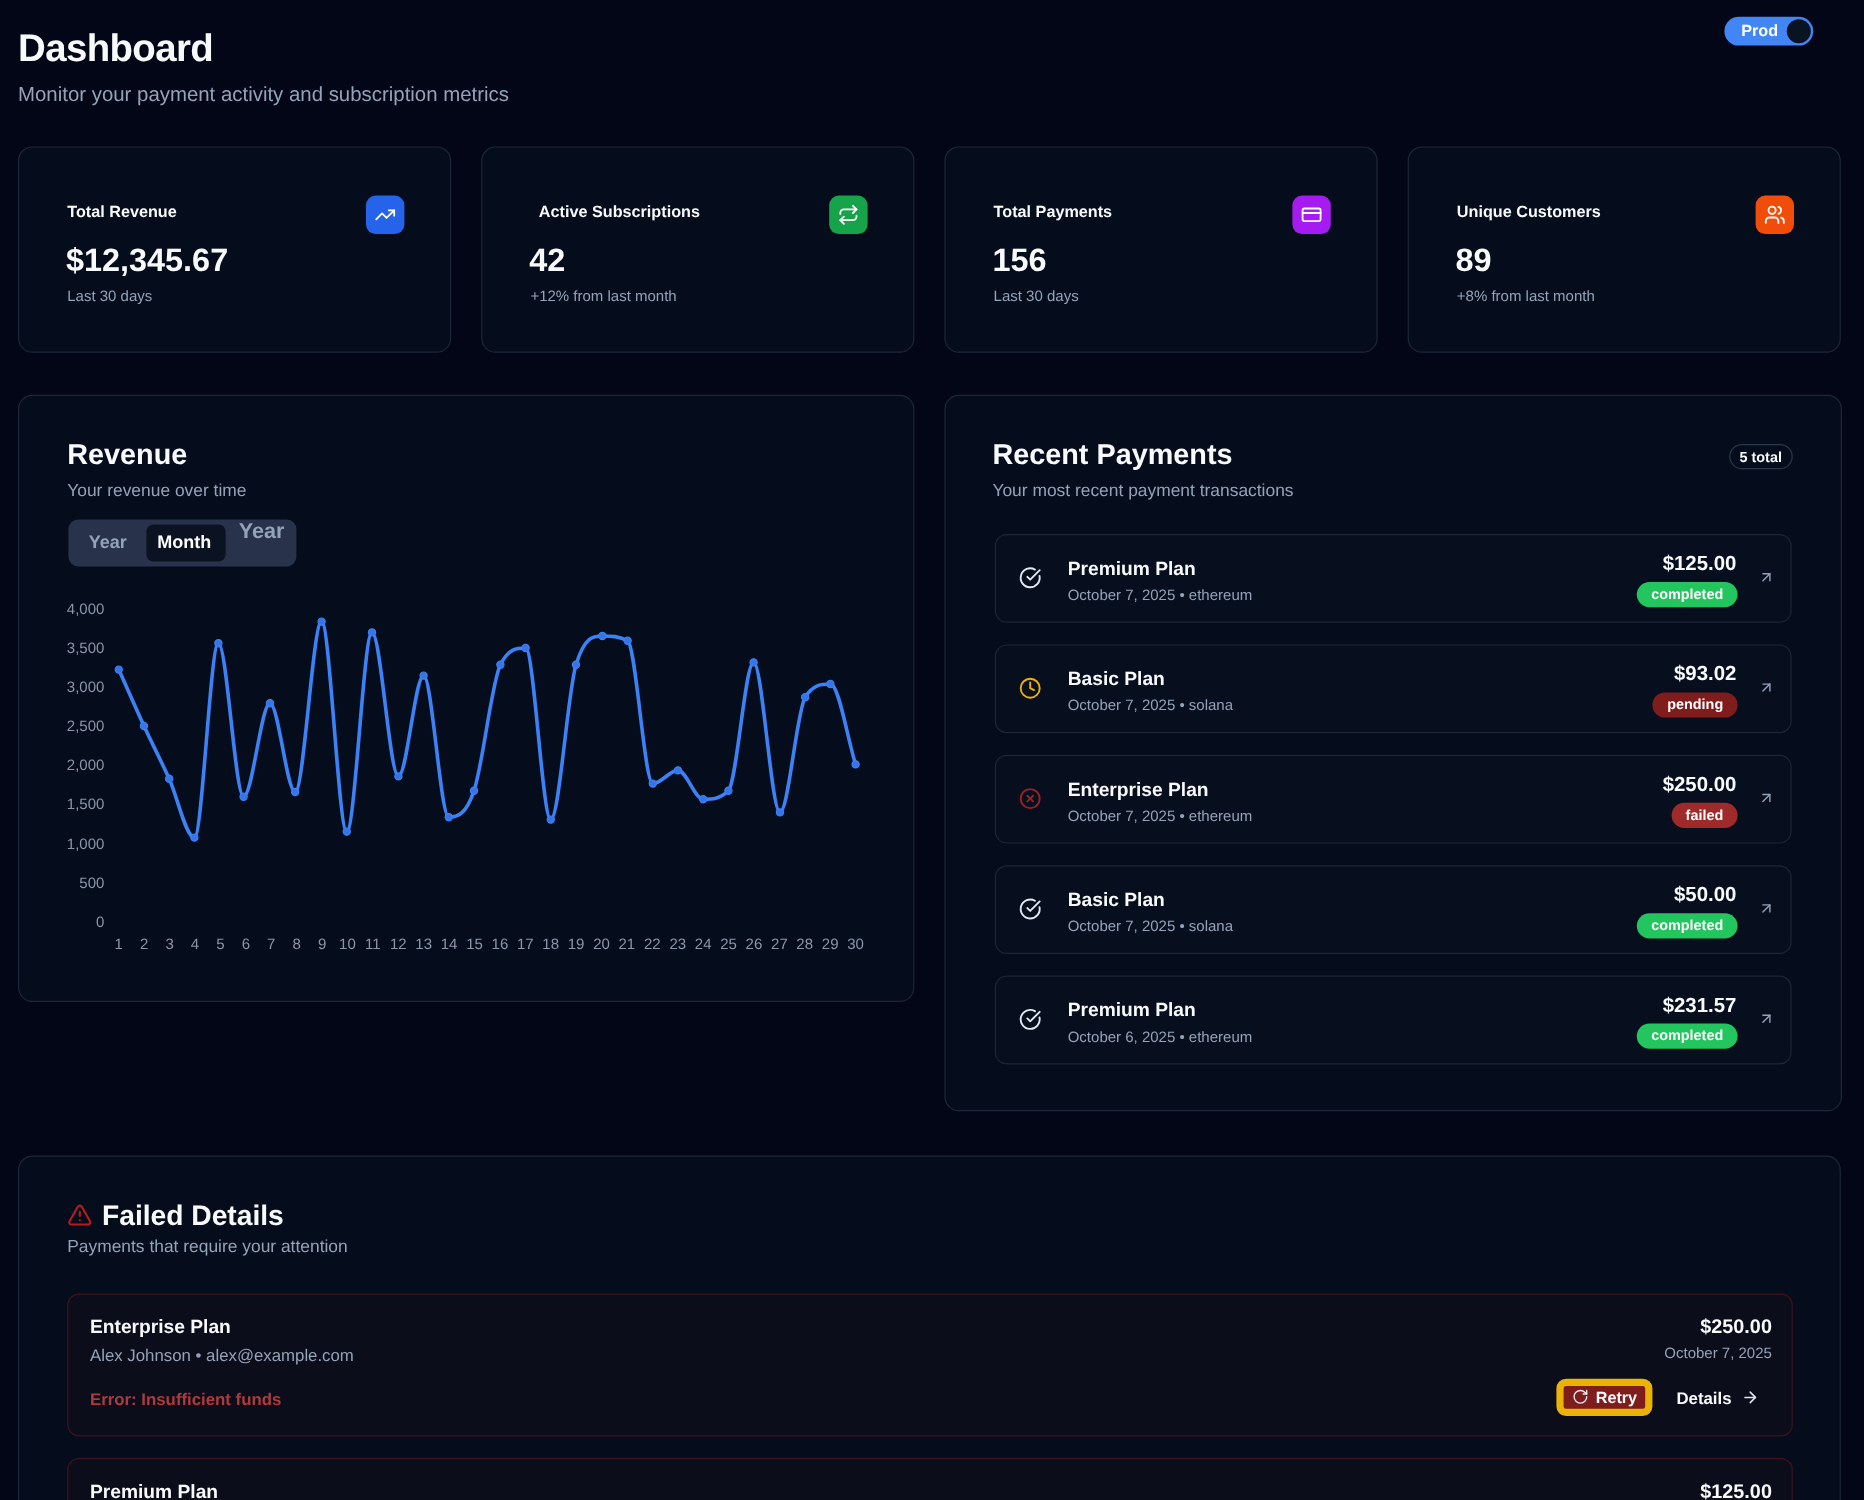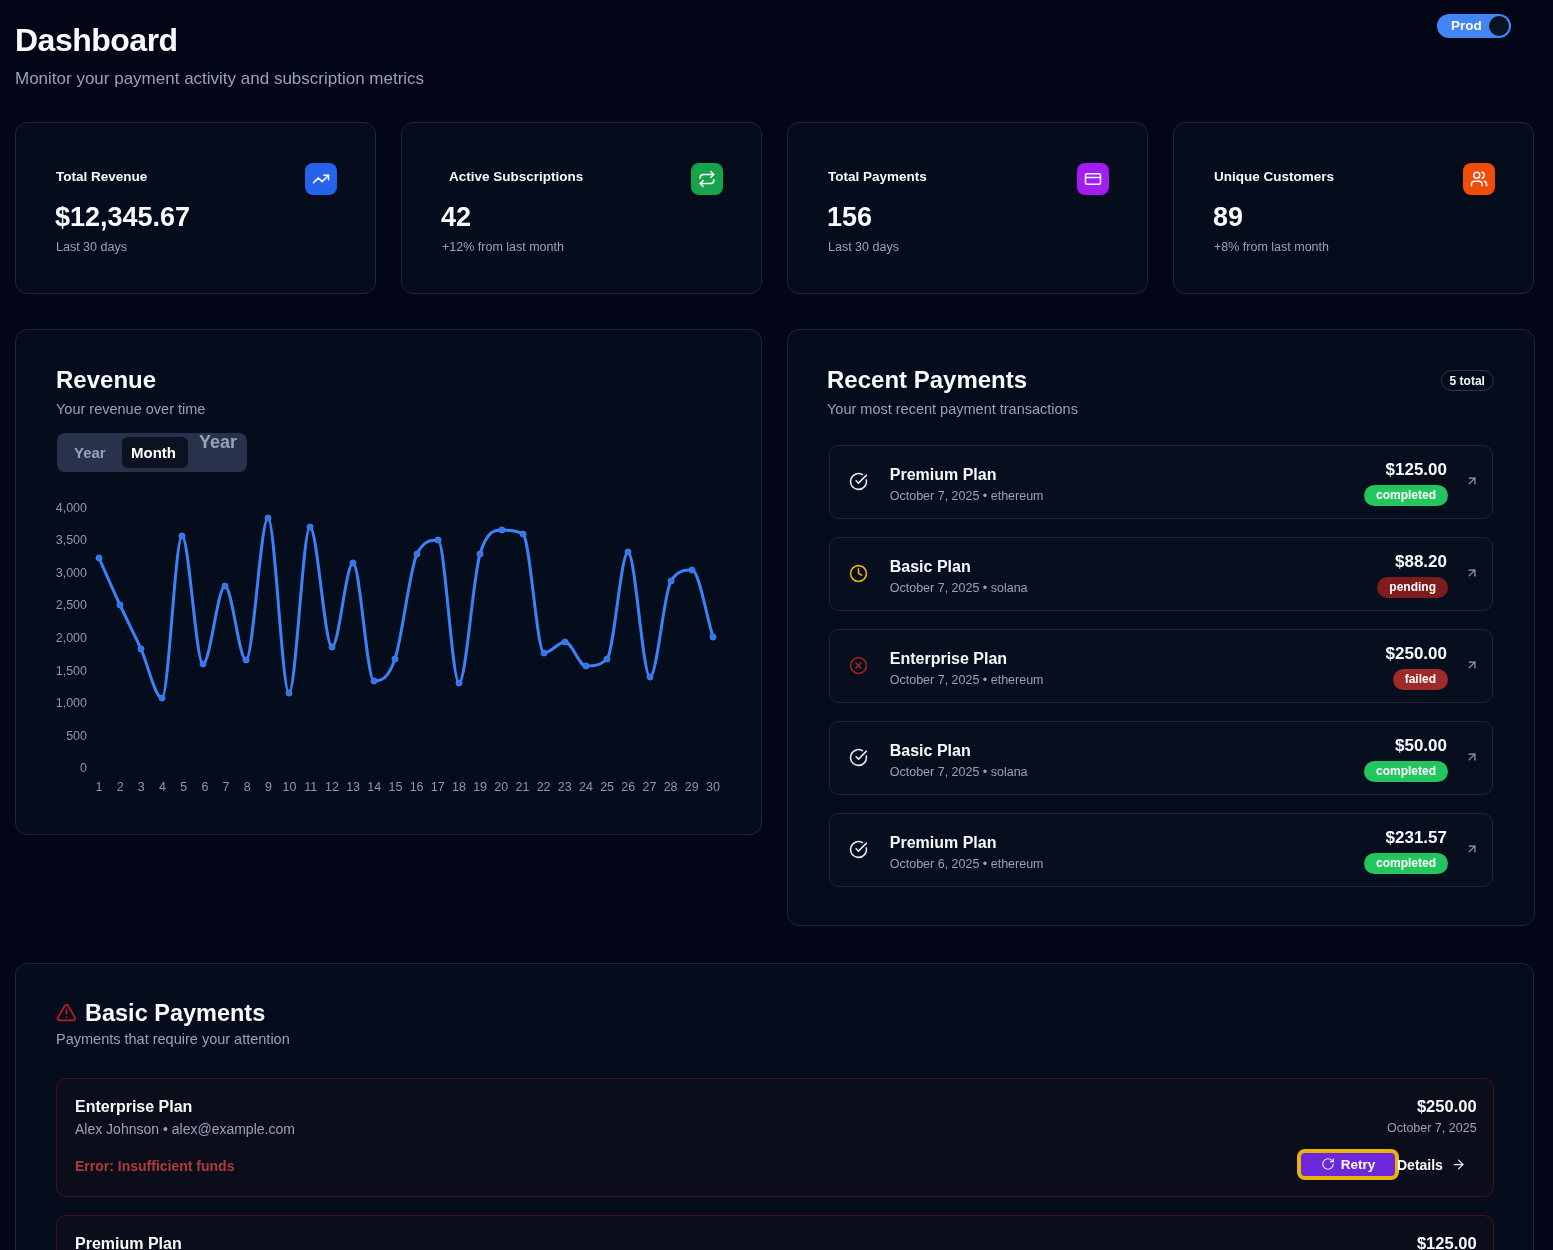--- a/index.html
+++ b/index.html
@@ -179,21 +179,21 @@
 </div>
 <div class="row" style="top:536.6px">
 <span class="abs" style="left:19px;top:26px">
       <svg width="19" height="19" viewBox="0 0 24 24" fill="none" stroke="#eab308" stroke-width="2" stroke-linecap="round" stroke-linejoin="round">
         <circle cx="12" cy="12" r="10"></circle>
         <polyline points="12 6 12 12 16 14"></polyline>
       </svg>
     </span>
 <div class="abs" style="left:60px;top:20px;font-size:16px;font-weight:700">Basic Plan</div>
 <div class="abs muted" style="left:60px;top:43.5px;font-size:12.5px">October 7, 2025 • solana</div>
-<div class="abs" style="right:45px;top:14px;font-size:17px;font-weight:700">$88.20</div>
+<div class="abs" style="right:45px;top:14px;font-size:17px;font-weight:700">$93.02</div>
 <div class="pill" style="right:44px;top:39px;height:21px;padding:0 12px;background:#7f1d1d">pending</div>
 <span class="abs" style="right:13px;top:28px">
       <svg width="14" height="14" viewBox="0 0 24 24" fill="none" stroke="#94a3b8" stroke-width="2" stroke-linecap="round" stroke-linejoin="round">
         <path d="M7 7h10v10"></path>
         <path d="M7 17 17 7"></path>
       </svg>
     </span>
 </div>
 <div class="row" style="top:628.6px">
 <span class="abs" style="left:19px;top:26px">
@@ -252,29 +252,29 @@
 </div>
 
 <div class="card" style="left:15px;top:963px;width:1519px;height:370px"></div>
 <span class="abs" style="left:56px;top:1002px">
     <svg width="21" height="21" viewBox="0 0 24 24" fill="none" stroke="#b91c1c" stroke-width="2" stroke-linecap="round" stroke-linejoin="round">
       <path d="m21.73 18-8-14a2 2 0 0 0-3.48 0l-8 14A2 2 0 0 0 4 21h16a2 2 0 0 0 1.73-3Z"></path>
       <path d="M12 9v4"></path>
       <path d="M12 17h.01"></path>
     </svg>
   </span>
-<div class="abs" style="left:85px;top:1000px;font-size:23.5px;font-weight:700">Basic Payments</div>
+<div class="abs" style="left:85px;top:1000px;font-size:23.5px;font-weight:700">Failed Details</div>
 <div class="abs muted" style="left:56px;top:1031px;font-size:14.5px">Payments that require your attention</div>
 <div class="abs" style="left:56px;top:1077.5px;width:1437.6px;height:119px;background:rgba(153,27,27,.05);border:1px solid rgba(170,30,30,.33);border-radius:10px">
     <div class="abs" style="left:18px;top:19px;font-size:16px;font-weight:700">Enterprise Plan</div>
 <div class="abs" style="right:16px;top:18px;font-size:16.5px;font-weight:700">$250.00</div>
 <div class="abs muted" style="left:18px;top:42px;font-size:14px">Alex Johnson • alex@example.com</div>
 <div class="abs muted" style="right:16px;top:42px;font-size:12.5px">October 7, 2025</div>
 <div class="abs" style="left:18px;top:79px;font-size:14px;font-weight:600;color:#ae3b3b">Error: Insufficient funds</div>
-<div class="abs" style="left:1240px;top:70px;width:102px;height:31px;background:#6d28d9;border:4px solid #eab308;border-radius:8px;display:flex;align-items:center;justify-content:center;gap:6px;font-size:13.5px;font-weight:600"><svg width="14" height="14" viewBox="0 0 24 24" fill="none" stroke="#e2e8f0" stroke-width="2" stroke-linecap="round" stroke-linejoin="round">
+<div class="abs" style="left:1240px;top:70px;width:80px;height:31px;background:#7f1d1d;border:6px solid #eab308;border-radius:8px;display:flex;align-items:center;justify-content:center;gap:6px;font-size:13.5px;font-weight:600"><svg width="14" height="14" viewBox="0 0 24 24" fill="none" stroke="#e2e8f0" stroke-width="2" stroke-linecap="round" stroke-linejoin="round">
         <path d="M21 12a9 9 0 1 1-9-9c2.52 0 4.93 1 6.74 2.74L21 8"></path>
         <path d="M21 3v5h-5"></path>
       </svg>Retry</div>
 <div class="abs" style="left:1340px;top:78px;display:flex;align-items:center;gap:8px;font-size:14px;font-weight:600">Details <svg width="15" height="15" viewBox="0 0 24 24" fill="none" stroke="#e2e8f0" stroke-width="2" stroke-linecap="round" stroke-linejoin="round">
         <path d="M5 12h14"></path>
         <path d="m12 5 7 7-7 7"></path>
       </svg></div>
   </div>
 <div class="abs" style="left:56px;top:1214.5px;width:1437.6px;height:119px;background:rgba(153,27,27,.05);border:1px solid rgba(170,30,30,.33);border-radius:10px">
     <div class="abs" style="left:18px;top:19px;font-size:16px;font-weight:700">Premium Plan</div>

